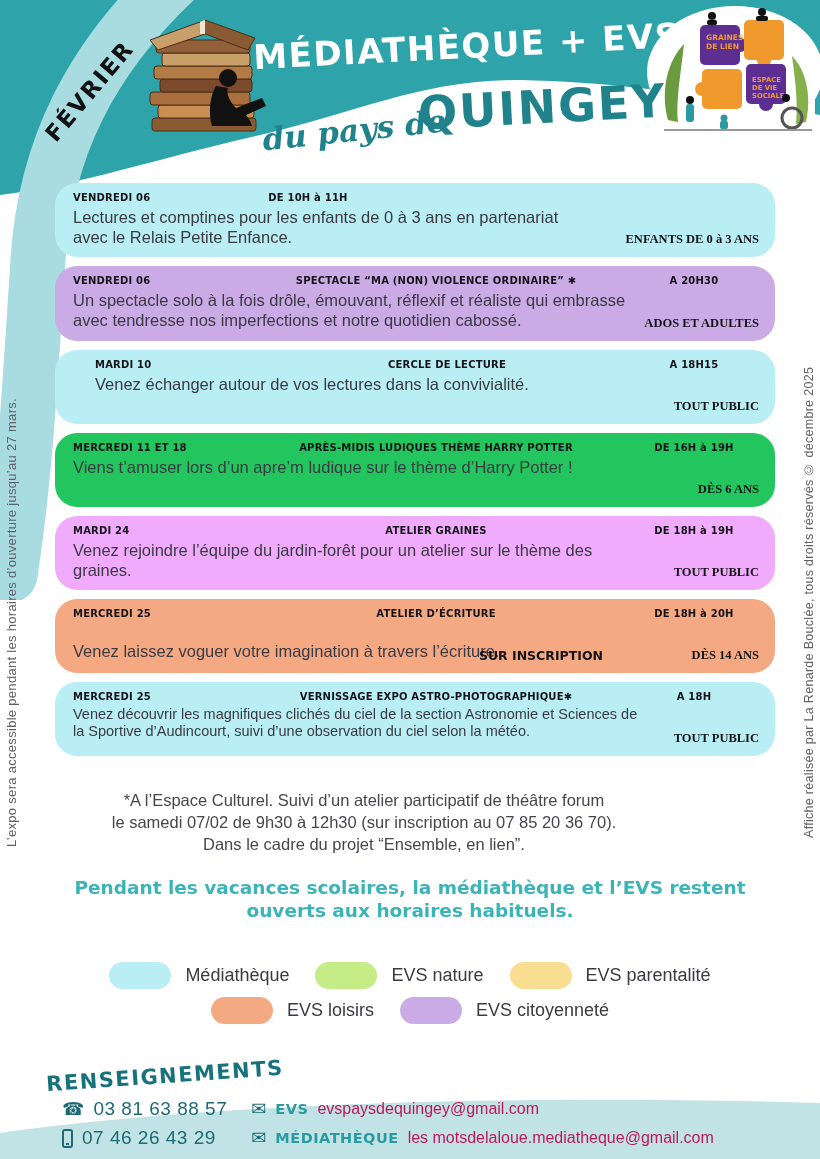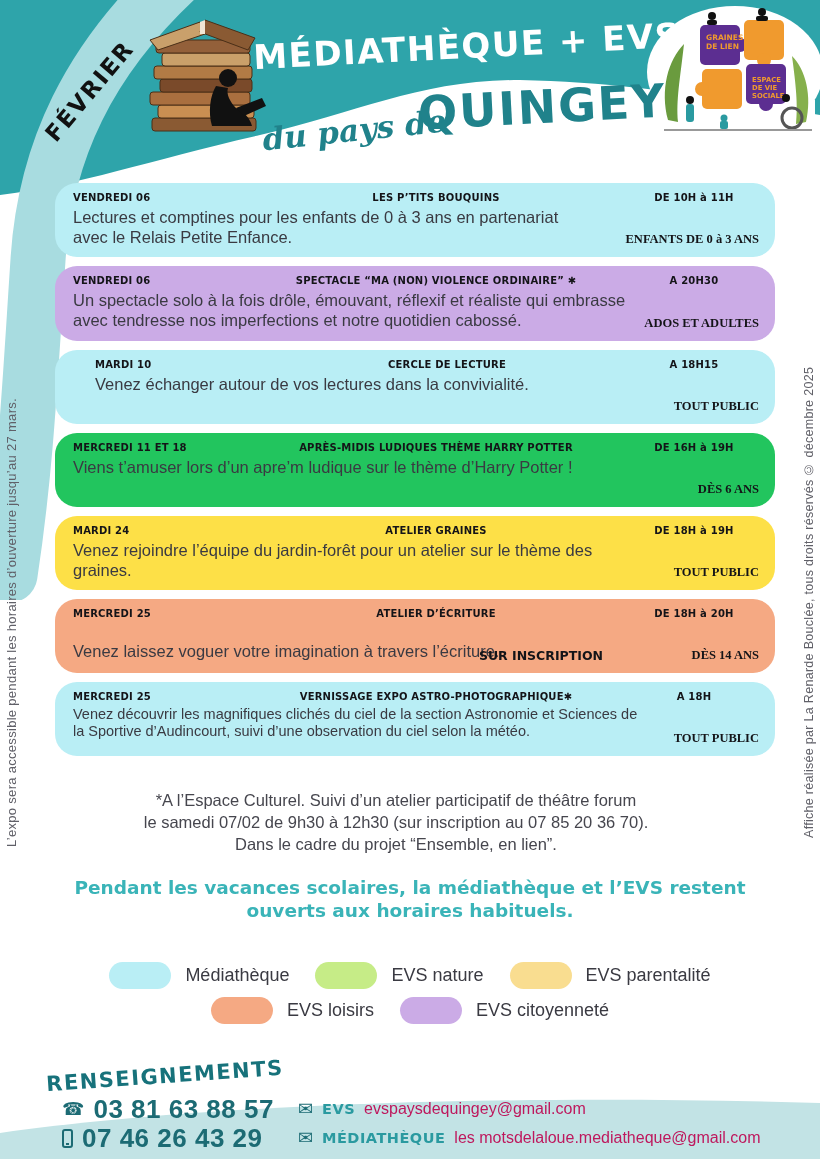--- a/index.html
+++ b/index.html
@@ -63,21 +63,21 @@
     position:absolute;right:172px;bottom:10px;
     font-family:"DejaVu Sans",sans-serif;font-weight:800;font-size:12.5px;color:#141418;
     white-space:nowrap;
   }
   .event:nth-child(2) .ev-desc{margin-right:118px;}
   .event:nth-child(6) .ev-desc{margin-top:22px;margin-right:290px;white-space:nowrap;}
   .event:nth-child(7) .ev-desc{font-size:14.5px;margin-right:108px;}
   
   .footnote{
     position:absolute;top:790px;left:0;width:728px;text-align:center;
-    font-size:16.5px;line-height:1.33;color:#46464e;padding-left:32px;
+    font-size:16.5px;line-height:1.33;color:#46464e;
   }
   .vacances{
     position:absolute;top:876px;left:70px;width:680px;text-align:center;
     font-family:"DejaVu Sans",sans-serif;font-weight:800;font-size:18.5px;line-height:1.25;
     color:#3ab4b8;
   }
   
   .legend{position:absolute;top:962px;left:0;width:820px;}
   .legend-row{display:flex;justify-content:center;align-items:center;gap:26px;margin-bottom:8px;}
   .legend-item{display:flex;align-items:center;gap:14px;}
@@ -94,21 +94,21 @@
   .contact-col{display:flex;flex-direction:column;gap:3px;}
   .contact-row{display:flex;align-items:center;gap:9px;height:26px;}
   .c-icon{color:#1c6b74;font-size:18px;line-height:1;}
   .mobile-icon{
     display:inline-block;width:11px;height:19px;border:2px solid #1c6b74;border-radius:3px;
     box-sizing:border-box;position:relative;
   }
   .mobile-icon::after{
     content:"";position:absolute;left:2px;bottom:1px;width:3px;height:2px;background:#1c6b74;
   }
-  .phone-num{font-size:26px;color:#1c6b74;letter-spacing:.5px;font-weight:bold;}
+  .phone-num{font-size:19px;color:#1c6b74;letter-spacing:.5px;}
   .mail-label{
     font-family:"DejaVu Sans",sans-serif;font-weight:800;font-size:14.5px;color:#2a9aa0;
     letter-spacing:.5px;white-space:nowrap;
   }
   .mail-addr{font-size:16px;color:#be185d;white-space:nowrap;}
 </style>
 </head>
 <body>
 
 <div class="poster">
@@ -186,21 +186,20 @@
   <div class="title-town">QUINGEY</div>
 
   <div class="side-note left">L’expo sera accessible pendant les horaires d’ouverture jusqu’au 27 mars.</div>
   <div class="side-note right">Affiche réalisée par La Renarde Bouclée, tous droits réservés © décembre 2025</div>
 
   <section class="events">
 
     <article class="event" style="background: rgb(185, 238, 245);">
       <div class="ev-head">
         <span class="ev-date">VENDREDI 06</span>
-        <span class="ev-title">LES P’TITS BOUQUINS</span>
         <span class="ev-time">DE 10H à 11H</span>
       </div>
       <p class="ev-desc">Lectures et comptines pour les enfants de 0 à 3 ans en partenariat avec le Relais Petite Enfance.</p>
       <span class="ev-aud">ENFANTS DE 0 à 3 ANS</span>
     </article>
 
     <article class="event" style="background: rgb(203, 171, 230);">
       <div class="ev-head">
         <span class="ev-date">VENDREDI 06</span>
         <span class="ev-title">SPECTACLE “MA (NON) VIOLENCE ORDINAIRE” ✱</span>
@@ -223,21 +222,21 @@
     <article class="event" style="background: #22c55e;">
       <div class="ev-head">
         <span class="ev-date">MERCREDI 11 ET 18</span>
         <span class="ev-title">APRÈS-MIDIS LUDIQUES THÈME HARRY POTTER</span>
         <span class="ev-time">DE 16H à 19H</span>
       </div>
       <p class="ev-desc">Viens t’amuser lors d’un apre’m ludique sur le thème d’Harry Potter !</p>
       <span class="ev-aud">DÈS 6 ANS</span>
     </article>
 
-    <article class="event" style="background: #fde047;">
+    <article class="event" style="background: #f0abfc;">
       <div class="ev-head">
         <span class="ev-date">MARDI 24</span>
         <span class="ev-title">ATELIER GRAINES</span>
         <span class="ev-time">DE 18H à 19H</span>
       </div>
       <p class="ev-desc">Venez rejoindre l’équipe du jardin-forêt pour un atelier sur le thème des graines.</p>
       <span class="ev-aud">TOUT PUBLIC</span>
     </article>
 
     <article class="event" style="background: rgb(245, 169, 131);">

